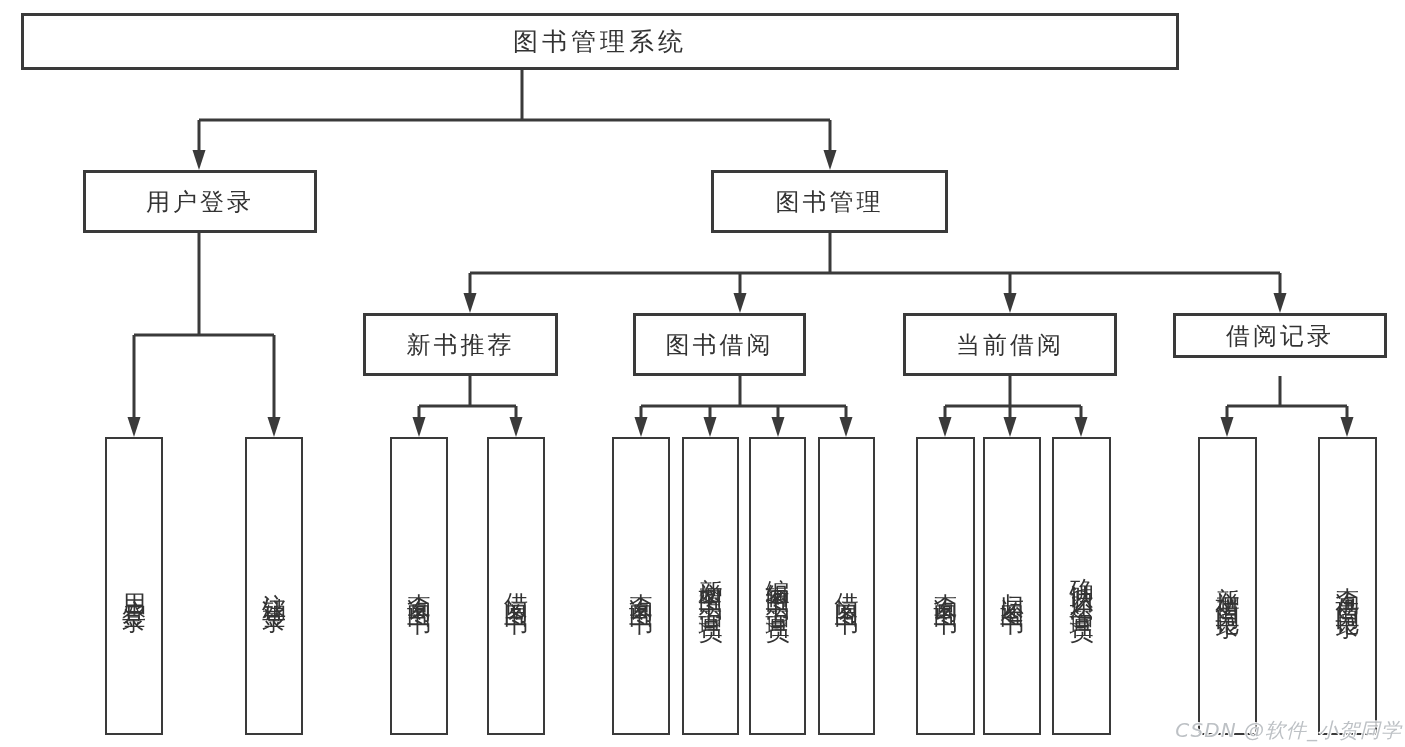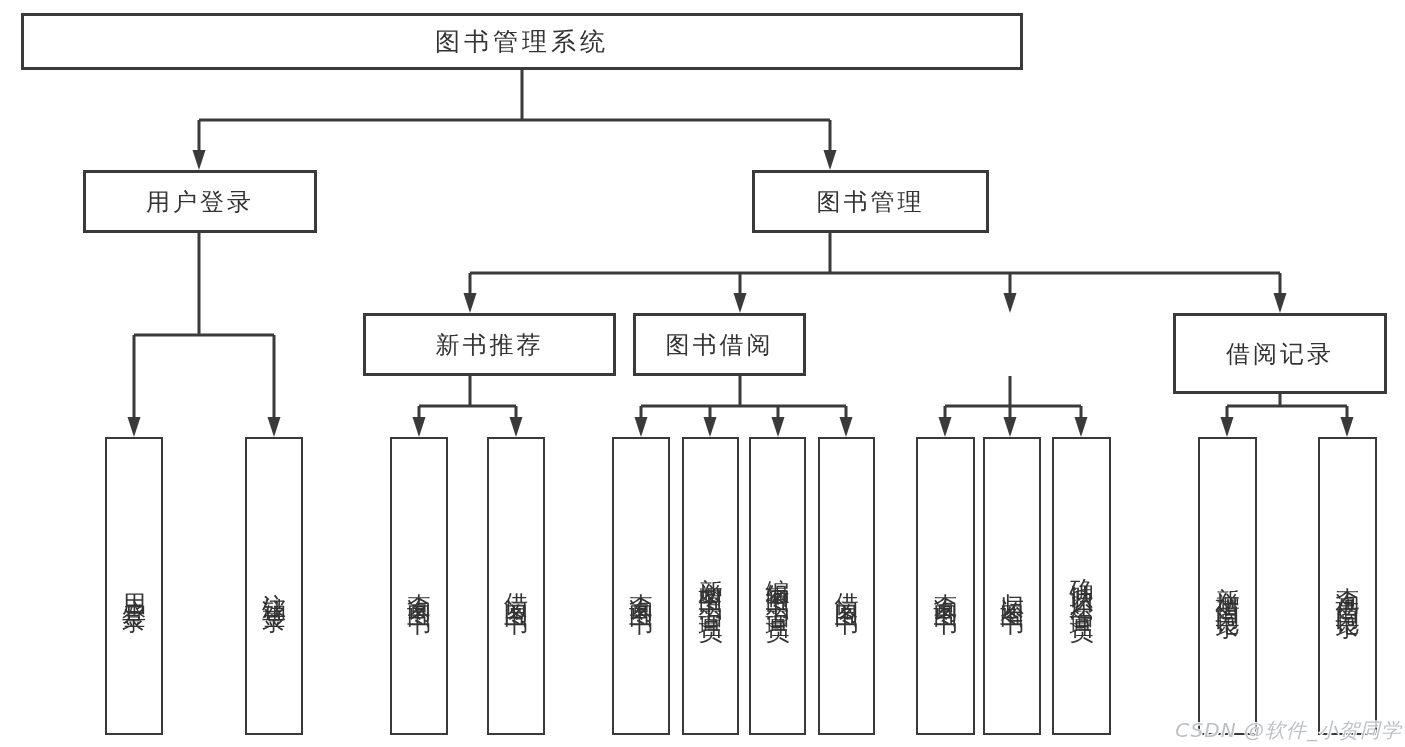--- a/index.html
+++ b/index.html
@@ -88,38 +88,41 @@
       <polygon points="1074.5,417 1087.5,417 1081,437"></polygon>
     </g>
 
     <g>
       <path d="M1280,376 V406 M1227,406 H1347 M1227,406 V418 M1347,406 V418"></path>
       <polygon points="1220.5,417 1233.5,417 1227,437"></polygon>
       <polygon points="1340.5,417 1353.5,417 1347,437"></polygon>
     </g>
   </svg>
 
-  <div class="hbox root" style="left:21px;top:13px;width:1002px;height:57px;">
+  <div class="hbox root" style="left:21px;top:13px;width:1158px;height:57px;">
     <span>图书管理系统</span>
   </div>
 
   <div class="hbox" style="left:83px;top:170px;width:234px;height:63px;">
     <span>用户登录</span>
   </div>
-  <div class="hbox" style="left:711px;top:170px;width:237px;height:63px;margin-left:41px;">
+  <div class="hbox" style="left:711px;top:170px;width:237px;height:63px;">
     <span>图书管理</span>
   </div>
 
-  <div class="hbox" style="left:363px;top:313px;width:253px;height:63px;">
+  <div class="hbox" style="left:363px;top:313px;width:195px;height:63px;">
     <span>新书推荐</span>
   </div>
   <div class="hbox" style="left:633px;top:313px;width:173px;height:63px;">
     <span>图书借阅</span>
   </div>
-  <div class="hbox" style="left:1173px;top:313px;width:214px;height:81px;">
+  <div class="hbox" style="left:903px;top:313px;width:214px;height:63px;">
+    <span>当前借阅</span>
+  </div>
+  <div class="hbox" style="left:1173px;top:313px;width:214px;height:45px;">
     <span>借阅记录</span>
   </div>
 
   <div class="vbox" style="left:105px;top:437px;width:58px;height:298px;">
     <span class="vlabel">用户登录</span>
   </div>
   <div class="vbox" style="left:245px;top:437px;width:58px;height:298px;">
     <span class="vlabel">注销登录</span>
   </div>
 

